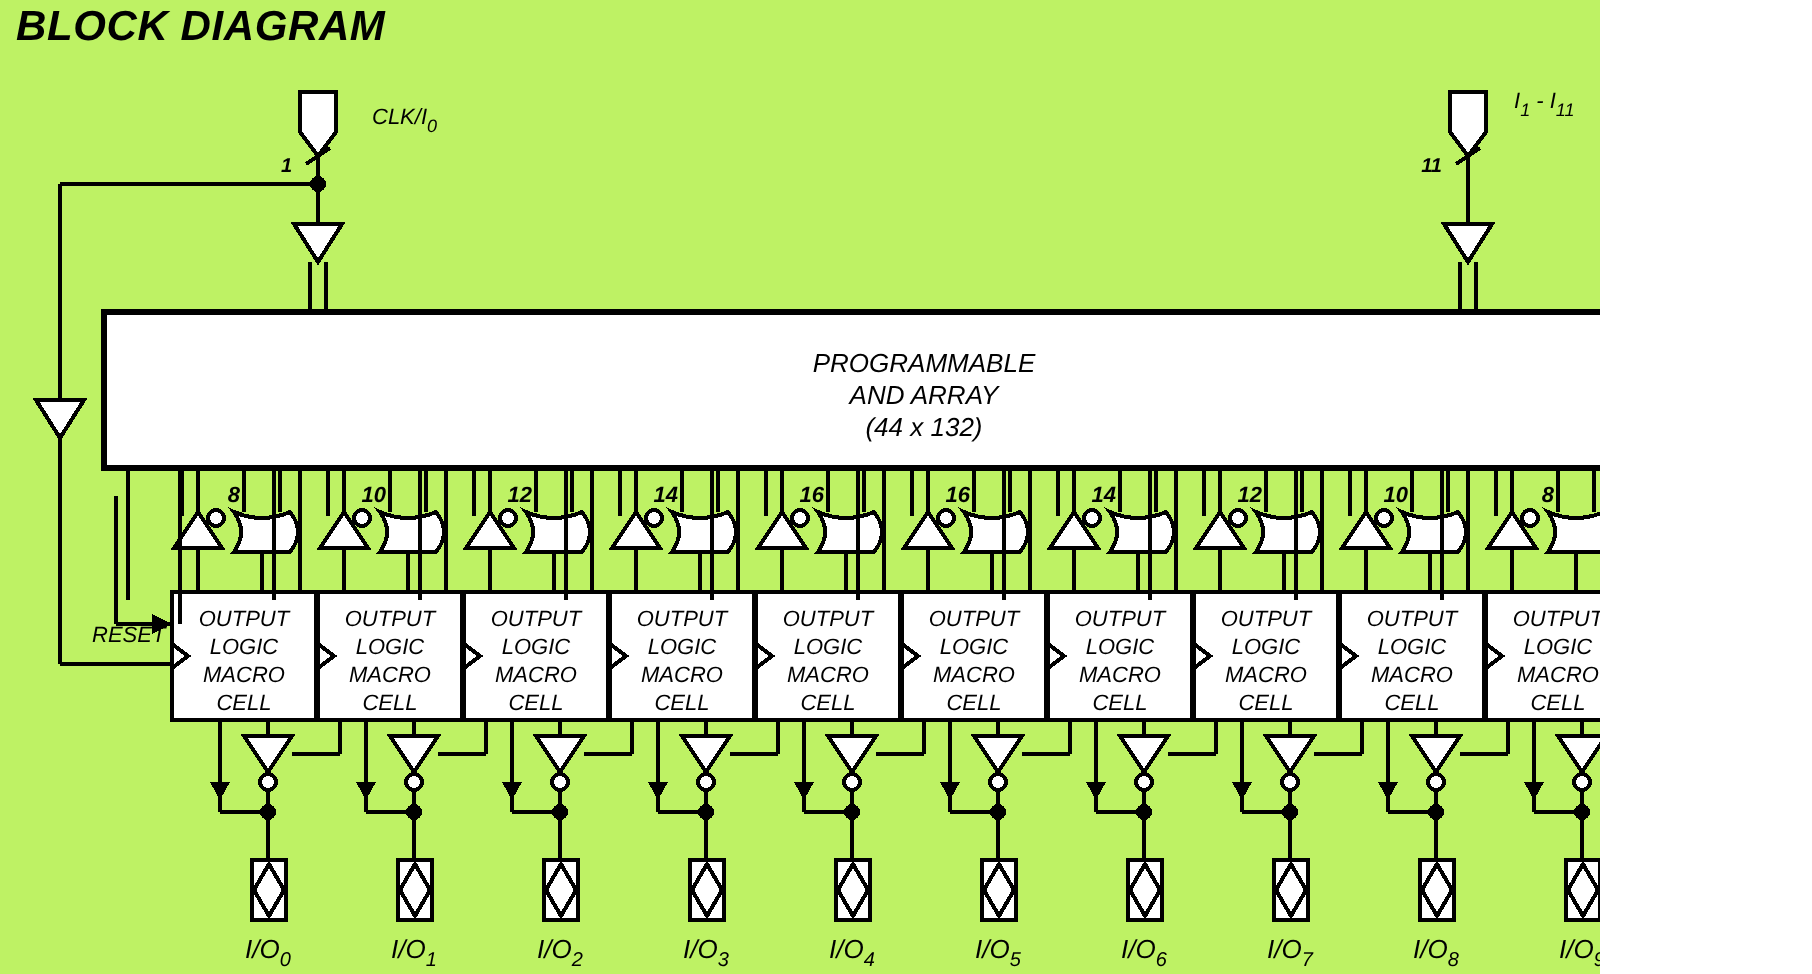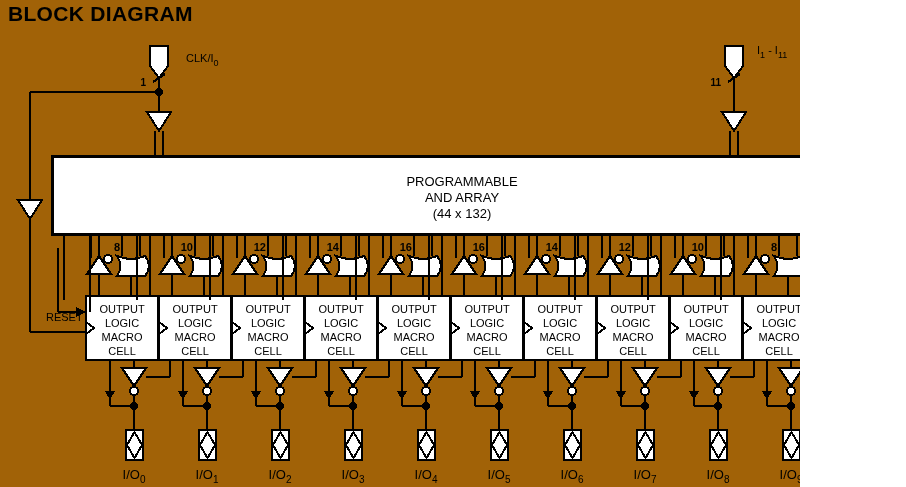--- a/index.html
+++ b/index.html
@@ -7,22 +7,23 @@
     padding: 0;
     background: #ffffff;
   }
   body {
     font-family: "Liberation Sans", sans-serif;
   }
   #page {
     position: relative;
     width: 800px;
     height: 487px;
-    background: #a16207;
+    background: #bef264;
     overflow: hidden;
+    font-style: italic;
   }
   #page-title {
     position: absolute;
     left: 8px;
     top: 2px;
     font-size: 21px;
     font-weight: bold;
     letter-spacing: 0.3px;
     color: #000000;
   }

